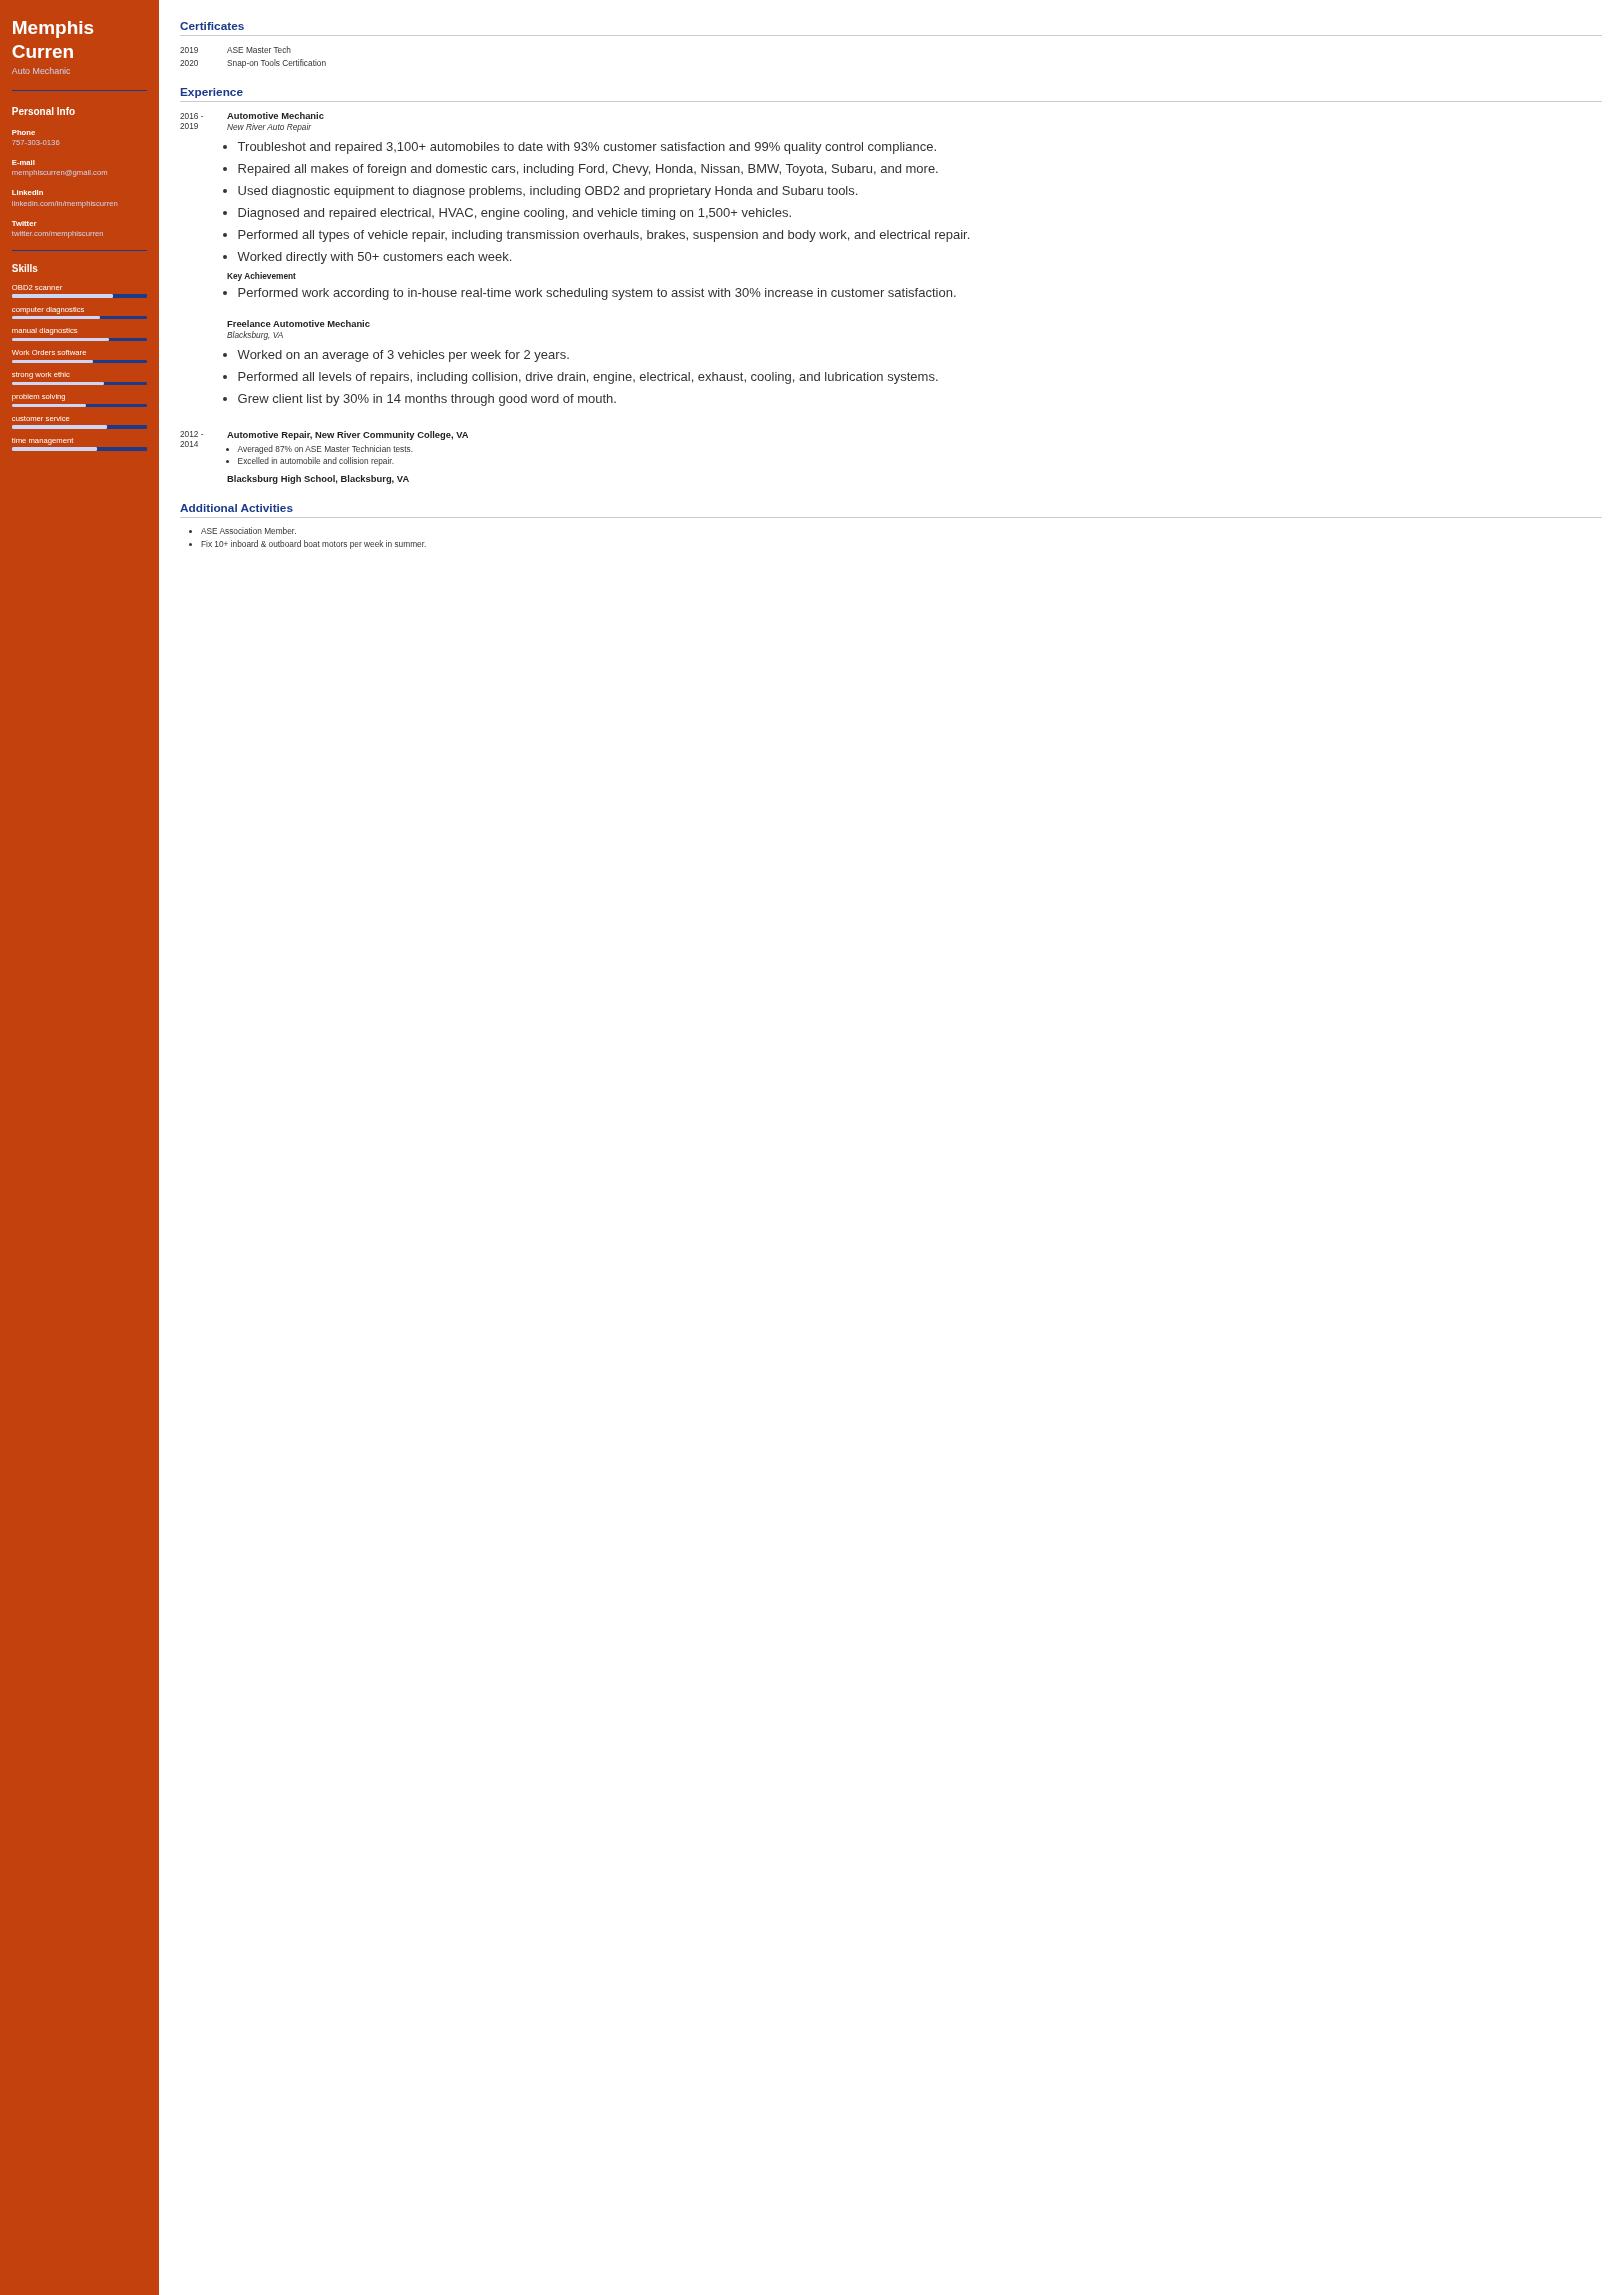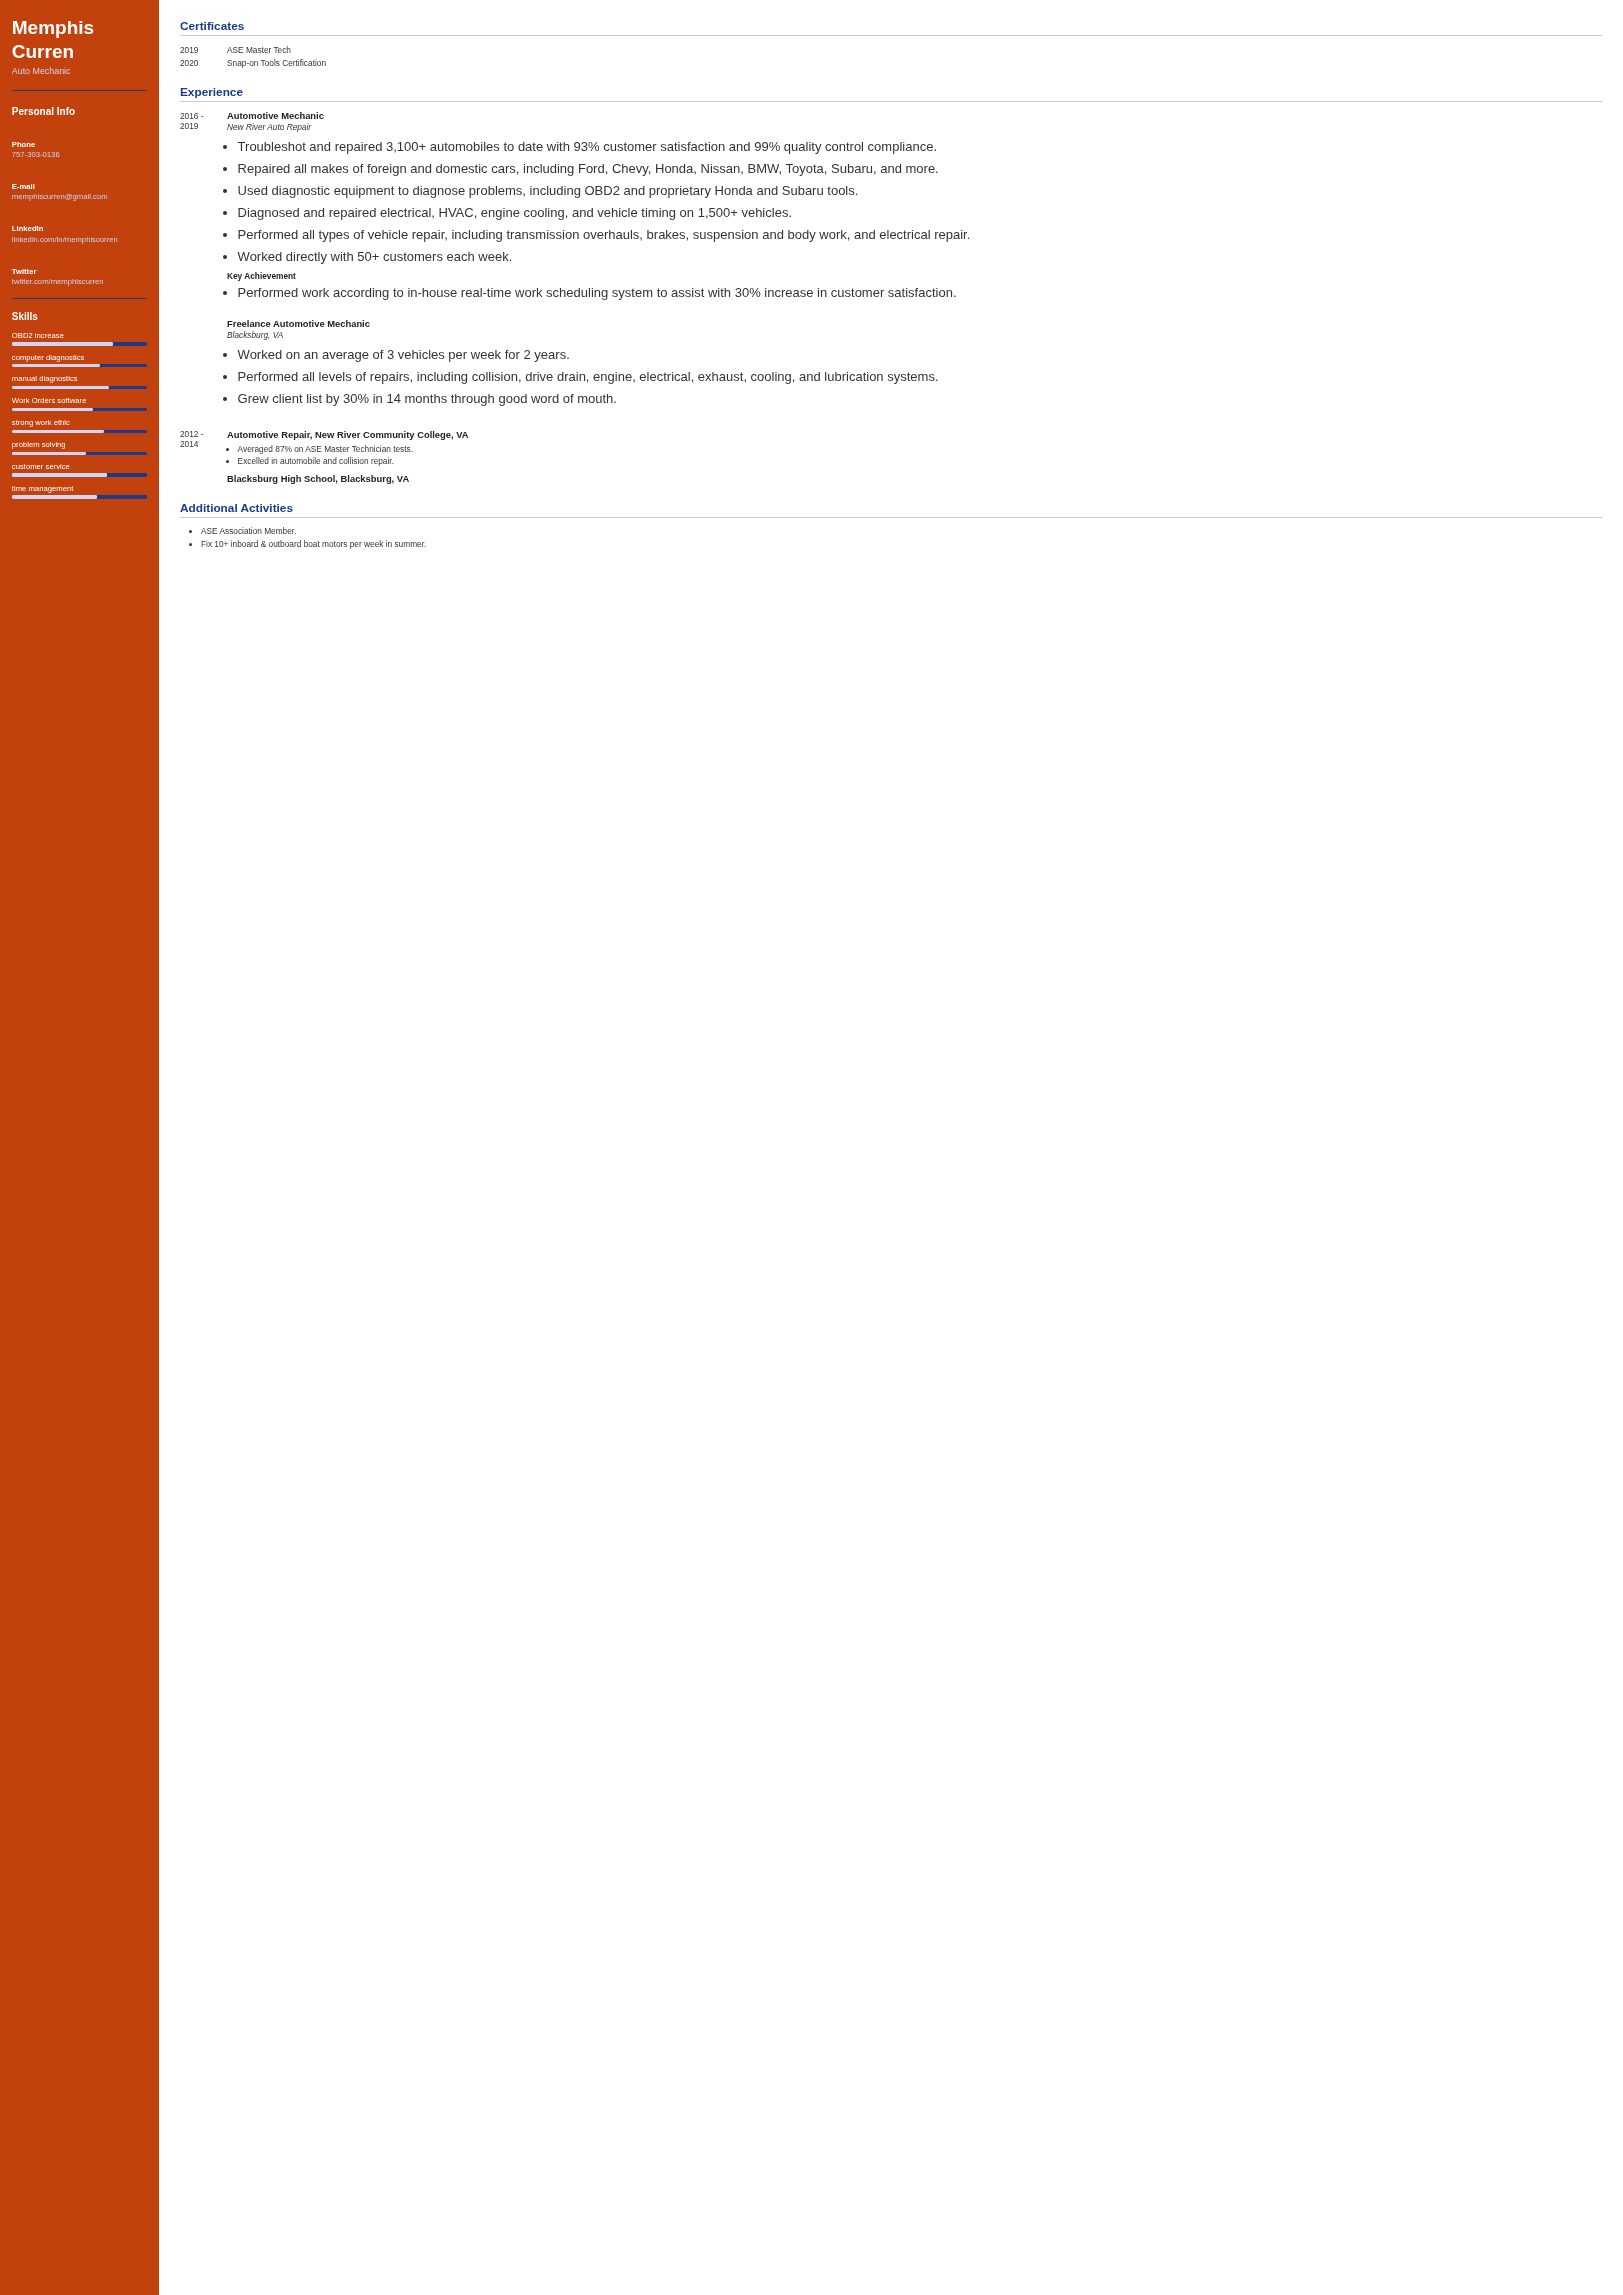--- a/index.html
+++ b/index.html
@@ -37,21 +37,21 @@
       margin-top: 3.5px;
     }
     .personal-info-section {
       border-top: 1.2px solid #1a3a8c;
       padding-top: 11px;
       margin-bottom: 11.8px;
     }
     .info-label {
       font-weight: 700;
       font-size: 7.7px;
-      margin-top: 23px;
+      margin-top: 11px;
     }
     .info-value {
       font-size: 7.7px;
       color: #ccd6f6;
       margin-top: 1.2px;
     }
     .skills-section {
       border-top: 1.2px solid #1a3a8c;
       padding-top: 9.4px;
     }
@@ -215,21 +215,21 @@
     <div class="info-value">linkedin.com/in/memphiscurren</div>
 
     <div class="info-label">Twitter</div>
     <div class="info-value">twitter.com/memphiscurren</div>
   </div>
 
   <div class="skills-section">
     <div class="sidebar-section-title">Skills</div>
     <div id="skills-container">
         <div class="skill-item">
-          <div class="skill-name">OBD2 increase</div>
+          <div class="skill-name">OBD2 scanner</div>
           <div class="skill-bar-bg" style="position: relative;">
             <div class="skill-bar-light" style="width: 75%; height: 3.5px; border-radius: 1.2px; position: absolute; left: 0px; top: 0px;"></div>
           </div>
         </div>
         <div class="skill-item">
           <div class="skill-name">computer diagnostics</div>
           <div class="skill-bar-bg" style="position: relative;">
             <div class="skill-bar-light" style="width: 65%; height: 3.5px; border-radius: 1.2px; position: absolute; left: 0px; top: 0px;"></div>
           </div>
         </div>

